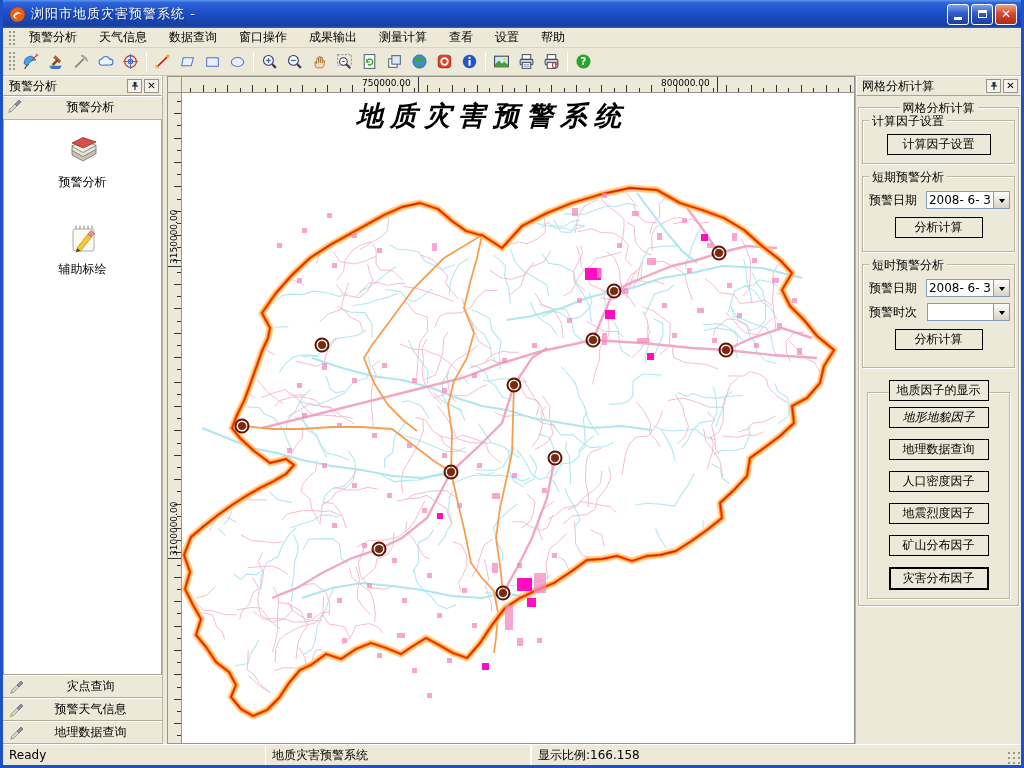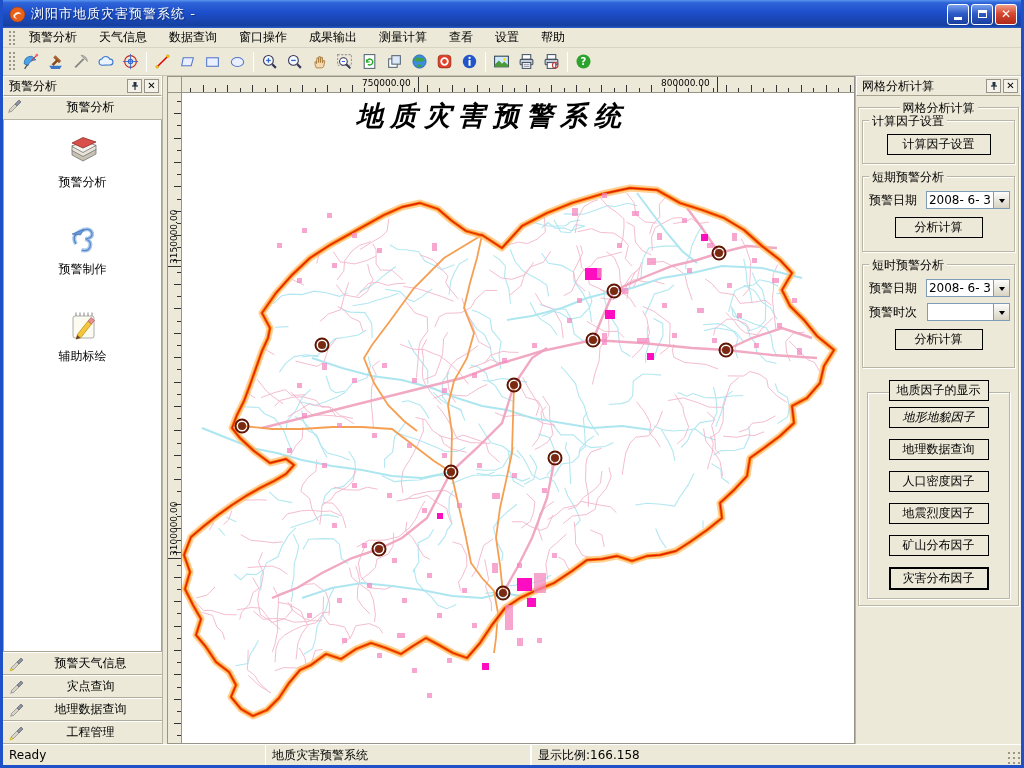--- a/index.html
+++ b/index.html
@@ -309,73 +309,57 @@
             <svg viewBox="0 0 36 36" width="36" height="36">
               <path d="M7 21 L18 27 L31 20 L31 15 L18 21.5 L7 15.5 Z" fill="#C8C2B4" stroke="#666" stroke-width="0.7"></path>
               <path d="M7 16.5 L18 22.5 L31 15.5 L31 11 L18 17.5 L7 11.5 Z" fill="#E8E4DA" stroke="#666" stroke-width="0.7"></path>
               <path d="M7 12.5 L18 18.5 L31 11.5 L18 6 Z" fill="#F4F2EC" stroke="#666" stroke-width="0.7"></path>
               <path d="M7 9 L18 14 L31 8 L18 3.5 Z" fill="#D85048" stroke="#802020" stroke-width="0.7"></path>
             </svg>
             <div class="lp-label">预警分析</div>
           </div>
           <div class="lp-item">
             <svg viewBox="0 0 36 36" width="36" height="36">
-              <path d="M11 23 Q6 15 14.5 10.5 Q25 5.5 27 12 Q28 17 20.5 18 Q27 20 25 26 Q23 31 16.5 29" fill="none" stroke="#9FC2EA" stroke-width="4" opacity="0.9"></path>
-              <path d="M11 23 Q6 15 14.5 10.5 Q25 5.5 27 12 Q28 17 20.5 18 Q27 20 25 26 Q23 31 16.5 29" fill="none" stroke="#5585C8" stroke-width="1.2"></path>
-              <path d="M7 13 L19 8.5 L15.5 14 Z" fill="#6898D8" stroke="#3A6CA8" stroke-width="0.6"></path>
-            </svg>
-            <div class="lp-label">预警制作</div>
-          </div>
-          <div class="lp-item">
-            <svg viewBox="0 0 36 36" width="36" height="36">
               <rect x="8" y="8" width="21" height="22" rx="2" fill="#FCFBF0" stroke="#999" stroke-width="0.8"></rect>
               <line x1="11" y1="8" x2="11" y2="4.5" stroke="#888"></line>
               <line x1="15" y1="8" x2="15" y2="4.5" stroke="#888"></line>
               <line x1="19" y1="8" x2="19" y2="4.5" stroke="#888"></line>
               <line x1="23" y1="8" x2="23" y2="4.5" stroke="#888"></line>
               <line x1="27" y1="8" x2="27" y2="4.5" stroke="#888"></line>
               <path d="M12 27 L23 13 L26.5 16 L15.5 30 Z" fill="#F5C53C" stroke="#B8860B" stroke-width="0.7"></path>
               <path d="M23 13 L26 9.5 L29.5 12.5 L26.5 16 Z" fill="#E89090" stroke="#A85050" stroke-width="0.6"></path>
               <path d="M12 27 L10.8 31.5 L15.5 30 Z" fill="#704214"></path>
             </svg>
             <div class="lp-label">辅助标绘</div>
           </div>
         </div>
       <div class="lp-bottom" id="lp-bottom">
           <div class="lp-bar">
             <svg viewBox="0 0 16 16" width="16" height="16">
               <path d="M2 12 L8 6 L10 8 L4 14 Z" fill="#D8D4C8" stroke="#777" stroke-width="0.6"></path>
               <path d="M8 6 L12 2 L14 4 L10 8 Z" fill="#8892A0" stroke="#556" stroke-width="0.6"></path>
-              <path d="M2 12 L1 15 L4 14 Z" fill="#FD3" stroke="#B90" stroke-width="0.5"></path>
+              <path d="M2 12 L1 15 L4 14 Z" fill="#9AA"></path>
             </svg>
-            <span>预警天气信息</span>
+            <span>灾点查询</span>
           </div>
           <div class="lp-bar">
             <svg viewBox="0 0 16 16" width="16" height="16">
               <path d="M2 12 L8 6 L10 8 L4 14 Z" fill="#D8D4C8" stroke="#777" stroke-width="0.6"></path>
               <path d="M8 6 L12 2 L14 4 L10 8 Z" fill="#8892A0" stroke="#556" stroke-width="0.6"></path>
-              <path d="M2 12 L1 15 L4 14 Z" fill="#9AA"></path>
+              <path d="M2 12 L1 15 L4 14 Z" fill="#FD3" stroke="#B90" stroke-width="0.5"></path>
             </svg>
-            <span>灾点查询</span>
+            <span>预警天气信息</span>
           </div>
           <div class="lp-bar">
             <svg viewBox="0 0 16 16" width="16" height="16">
               <path d="M2 12 L8 6 L10 8 L4 14 Z" fill="#D8D4C8" stroke="#777" stroke-width="0.6"></path>
               <path d="M8 6 L12 2 L14 4 L10 8 Z" fill="#8892A0" stroke="#556" stroke-width="0.6"></path>
               <path d="M2 12 L1 15 L4 14 Z" fill="#9AA"></path>
             </svg>
             <span>地理数据查询</span>
-          </div>
-          <div class="lp-bar">
-            <svg viewBox="0 0 16 16" width="16" height="16">
-              <path d="M2 12 L8 6 L10 8 L4 14 Z" fill="#D8D4C8" stroke="#777" stroke-width="0.6"></path>
-              <path d="M8 6 L12 2 L14 4 L10 8 Z" fill="#8892A0" stroke="#556" stroke-width="0.6"></path>
-              <path d="M2 12 L1 15 L4 14 Z" fill="#FD3" stroke="#B90" stroke-width="0.5"></path>
-            </svg>
-            <span>工程管理</span>
           </div>
         </div>
     </div>
 
     <div class="v-split"></div>
 
     <div class="center">
       <div class="ruler-row">
         <div class="ruler-corner"></div>
         <div class="ruler-top" id="ruler-top">

